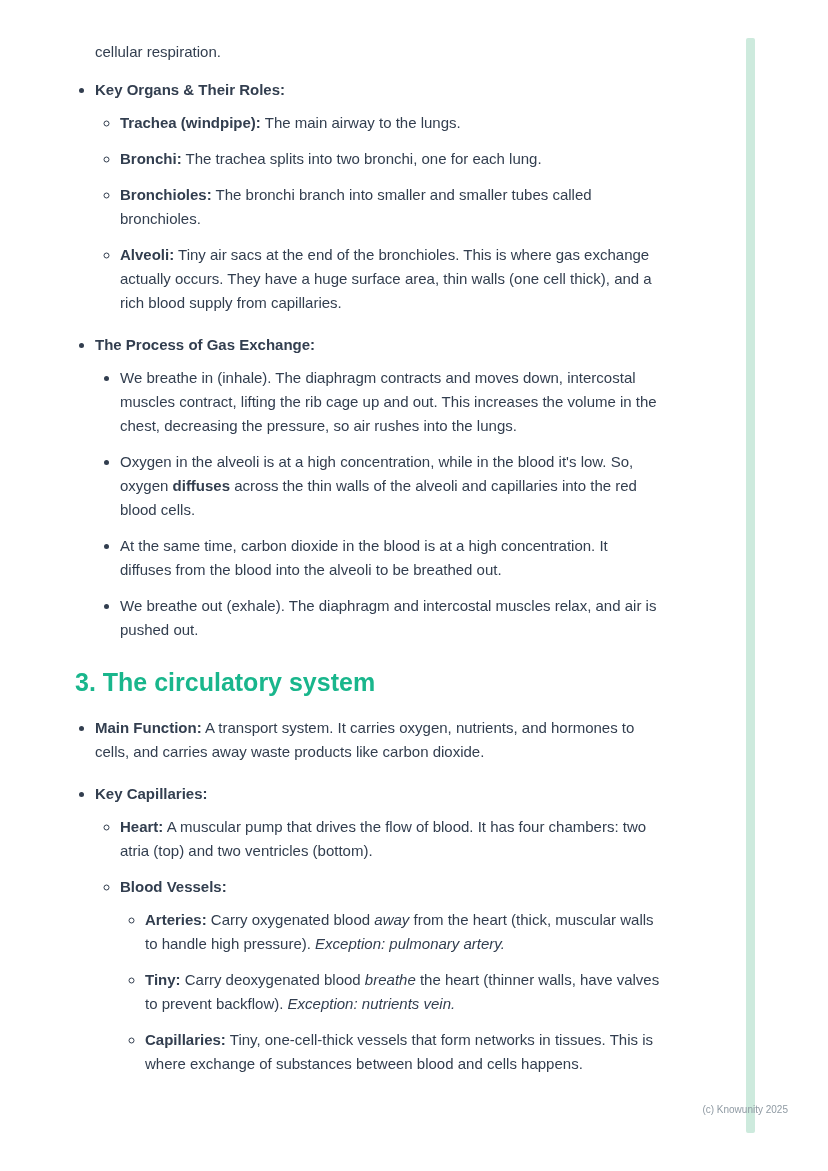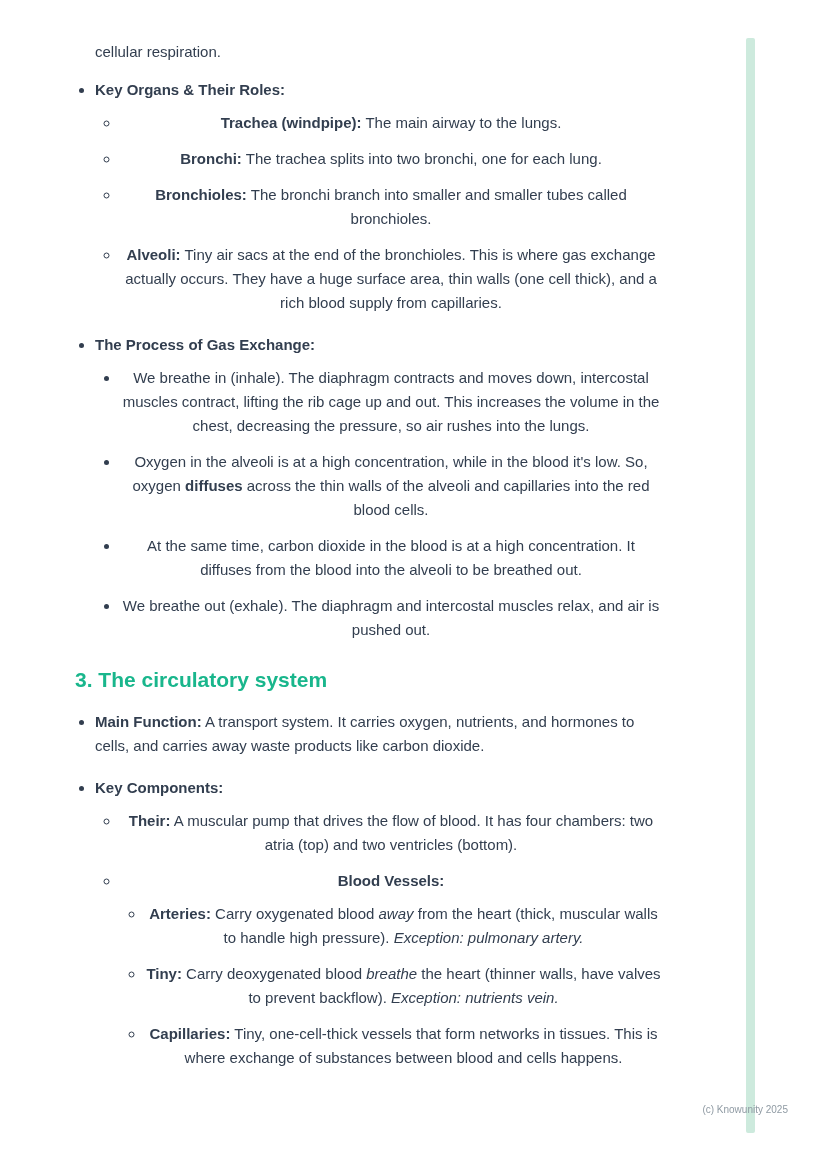--- a/index.html
+++ b/index.html
@@ -47,27 +47,27 @@
   ul.sub-circle {
     list-style-type: circle;
     padding-left: 25px;
     margin-top: 9px;
   }
   ul.sub-disc {
     list-style-type: disc;
     padding-left: 25px;
     margin-top: 9px;
   }
-  ul.sub-circle > li, ul.sub-disc > li { margin-bottom: 12px; text-align: center; }
+  ul.sub-circle > li, ul.sub-disc > li { margin-bottom: 12px; }
   ul.sub-circle > li:last-child, ul.sub-disc > li:last-child { margin-bottom: 0; }
   .b { font-weight: 700; margin-top: 7px; }
   .i { font-style: italic; }
   h2.section-heading {
     color: var(--accent, #19b68c);
-    font-size: 21px;
+    font-size: 25px;
     font-weight: 700;
     margin: 24px 0 17px 0;
     line-height: 1.3;
   }
   .watermark {
     position: absolute;
     right: 40px;
     bottom: 56px;
     font-size: 10px;
     color: var(--watermark, #8f9aa3);
@@ -127,24 +127,24 @@
 
     <h2 class="section-heading">3. The circulatory system</h2>
 
     <ul class="l1">
 
       <li>
         <span class="b">Main Function:</span><span> A transport system. It carries oxygen, nutrients, and hormones to cells, and carries away waste products like carbon dioxide.</span>
       </li>
 
       <li>
-        <span class="b">Key Components:</span>
+        <span class="b">Key Capillaries:</span>
         <ul class="sub-circle">
           <li>
-            <span class="b">Their:</span><span> A muscular pump that drives the flow of blood. It has four chambers: two atria (top) and two ventricles (bottom).</span>
+            <span class="b">Heart:</span><span> A muscular pump that drives the flow of blood. It has four chambers: two atria (top) and two ventricles (bottom).</span>
           </li>
           <li>
             <span class="b">Blood Vessels:</span>
             <ul class="sub-circle">
               <li>
                 <span class="b">Arteries:</span><span> Carry oxygenated blood </span><span class="i">away</span><span> from the heart (thick, muscular walls to handle high pressure). </span><span class="i">Exception: pulmonary artery.</span>
               </li>
               <li>
                 <span class="b">Tiny:</span><span> Carry deoxygenated blood </span><span class="i">breathe</span><span> the heart (thinner walls, have valves to prevent backflow). </span><span class="i">Exception: nutrients vein.</span>
               </li>

